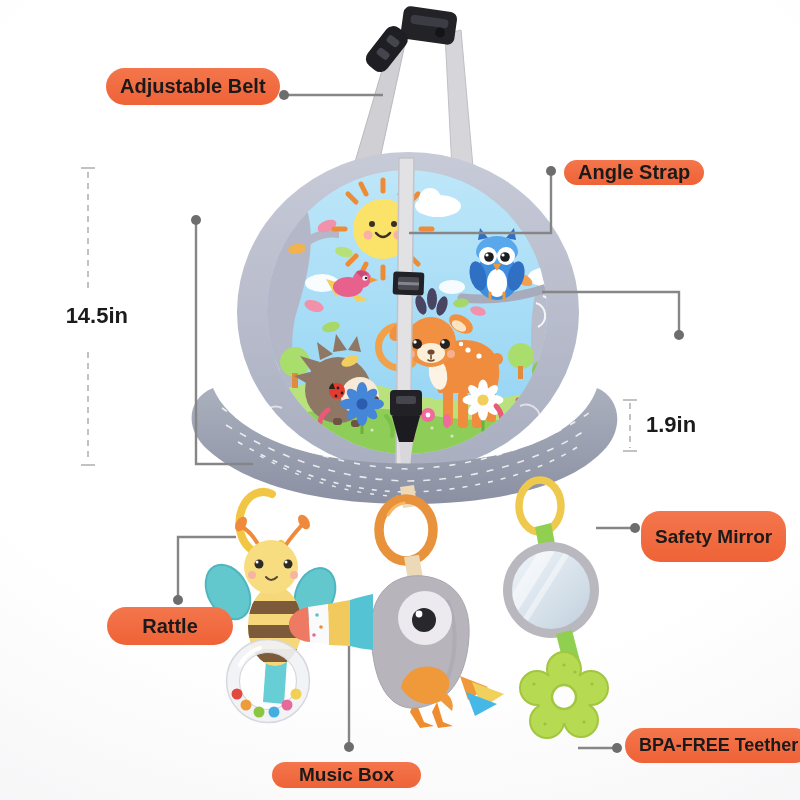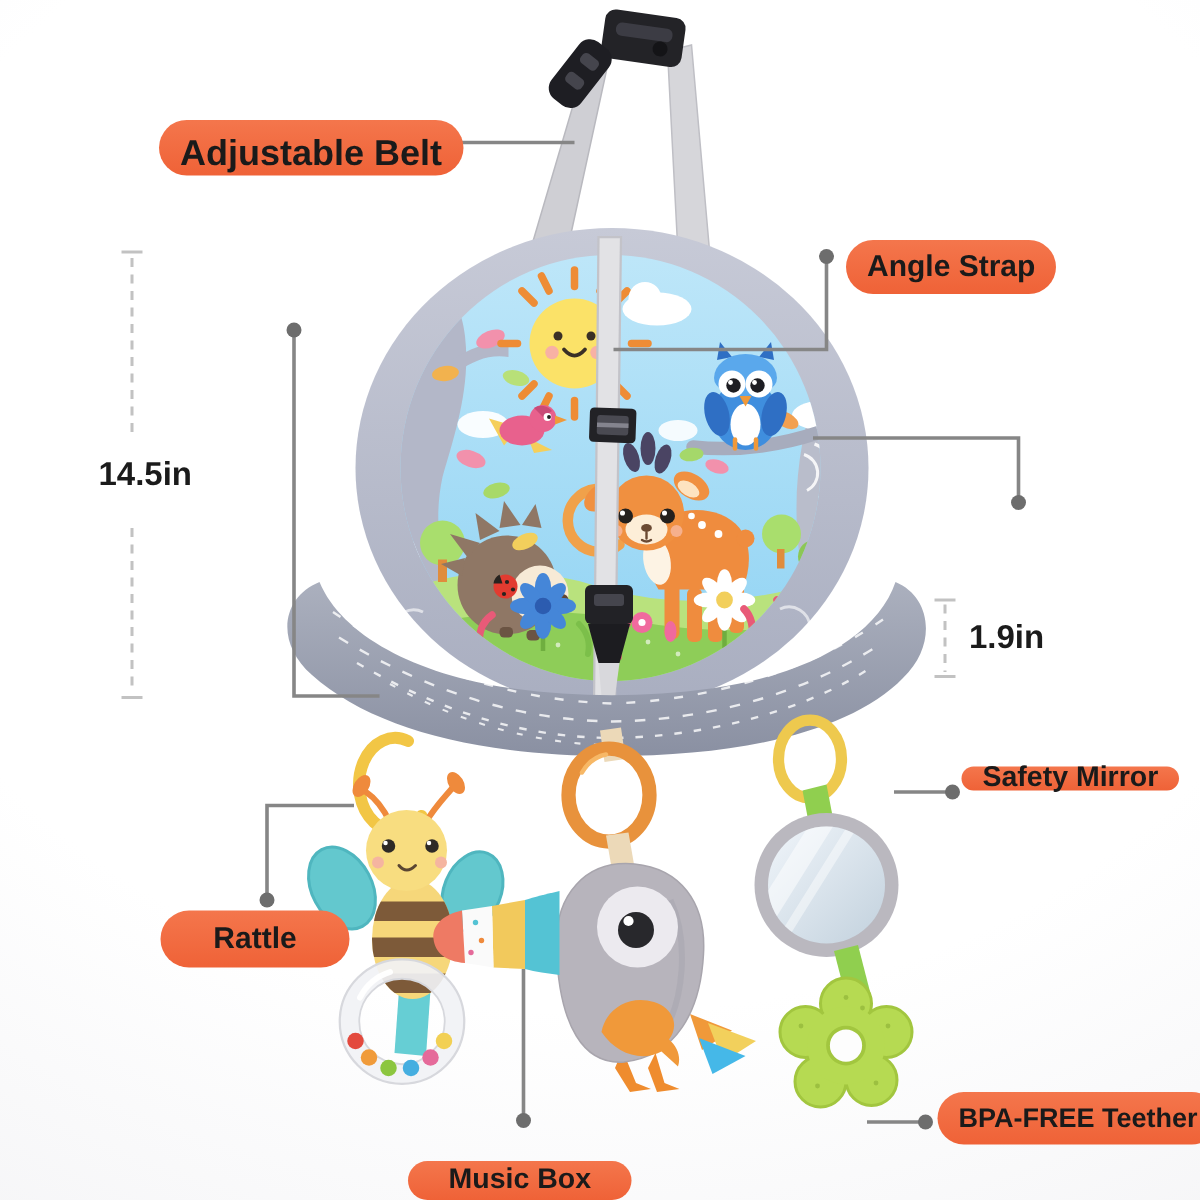--- a/index.html
+++ b/index.html
@@ -478,33 +478,33 @@
       <path class="mdash" d="M 88,352 L 88,461"></path>
       <path class="mline" d="M 81,465 L 95,465"></path>
     </g>
     <g>
       <path class="mline" d="M 623,400 L 637,400"></path>
       <path class="mdash" d="M 630,403 L 630,448"></path>
       <path class="mline" d="M 623,451 L 637,451"></path>
     </g>
   </svg>
 
-  <div class="badge" style="left:106px;top:80px;min-width:166px;height:37px;font-size:24px;align-items:flex-end;">
+  <div class="badge" style="left:106px;top:68px;min-width:166px;height:37px;font-size:20px;">
     <span>Adjustable Belt</span>
   </div>
-  <div class="badge" style="left:564px;top:160px;min-width:129px;height:36px;font-size:20px;">
+  <div class="badge" style="left:564px;top:160px;min-width:129px;height:25px;font-size:20px;">
     <span>Angle Strap</span>
   </div>
-  <div class="badge" style="left:641px;top:511px;min-width:129px;height:16px;font-size:19px;">
+  <div class="badge" style="left:641px;top:511px;min-width:129px;height:51px;font-size:19px;">
     <span>Safety Mirror</span>
   </div>
   <div class="badge" style="left:107px;top:607px;min-width:126px;height:38px;font-size:20px;">
     <span>Rattle</span>
   </div>
-  <div class="badge" style="left:272px;top:762px;min-width:149px;height:26px;font-size:19px;margin-top:12px;">
+  <div class="badge" style="left:272px;top:762px;min-width:149px;height:26px;font-size:19px;">
     <span>Music Box</span>
   </div>
   <div class="badge" style="left:625px;top:728px;min-width:173px;height:35px;font-size:18px;">
     <span>BPA-FREE Teether</span>
   </div>
 
   <div class="measure-label" style="left:52px;top:303px;width:76px;font-size:22px;">14.5in</div>
   <div class="measure-label" style="left:646px;top:412px;font-size:22px;">1.9in</div>
 
 </div>

